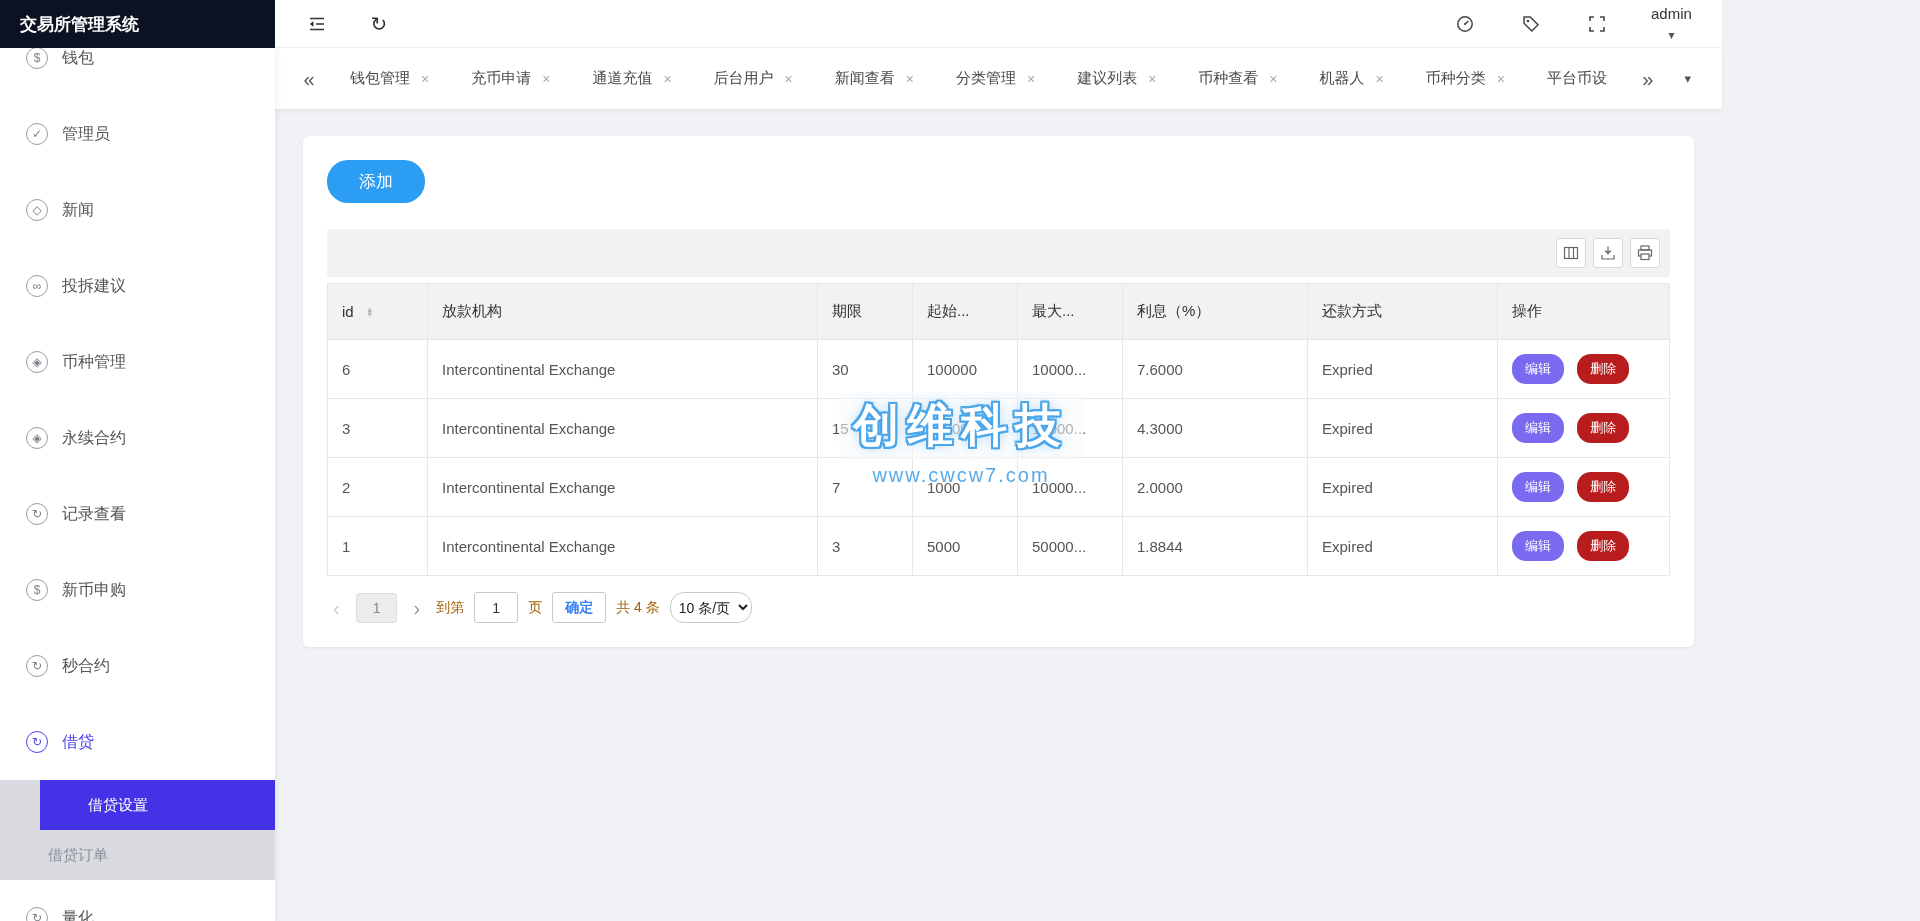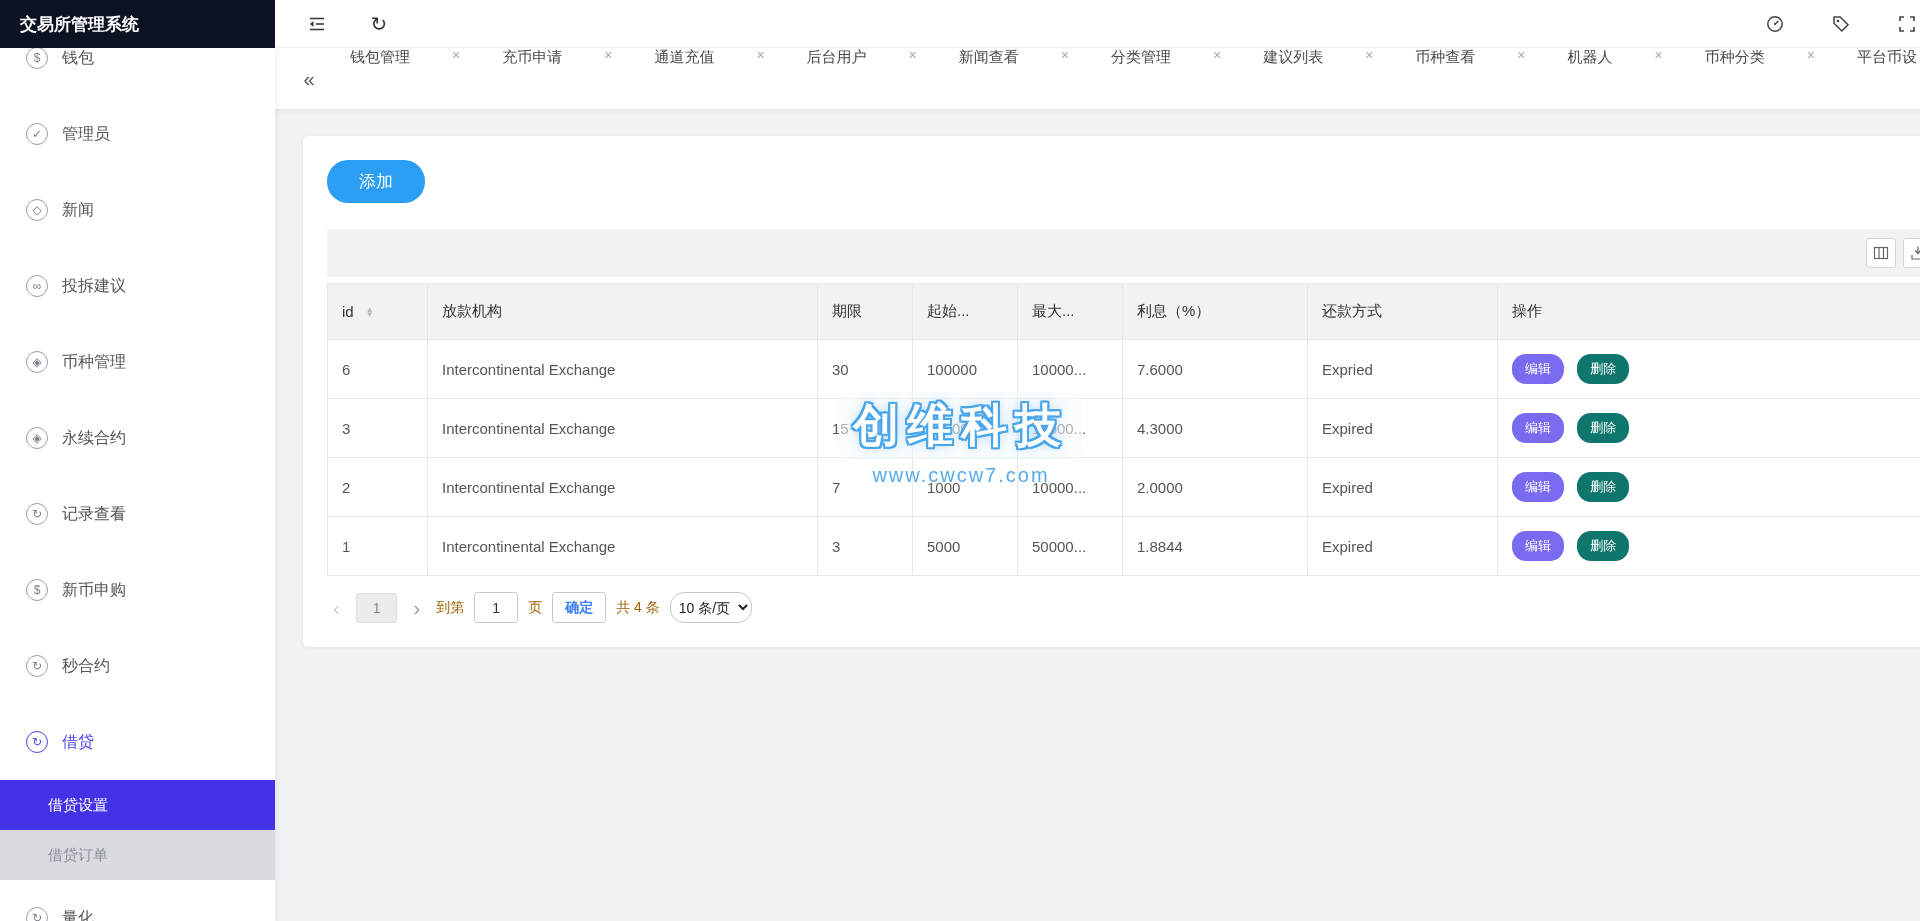--- a/index.html
+++ b/index.html
@@ -59,39 +59,39 @@
     display: flex; align-items: center; justify-content: center;
     font-size: 12px; color: #7a8088; line-height: 1;
   }
   .menu-item.active { color: #4a46e8; }
   .menu-item.active .menu-icon { border-color: #4a46e8; color: #4a46e8; }
   .submenu { background: #d9dbe0; }
   .submenu-item {
     height: 50px; display: flex; align-items: center;
     padding-left: 48px; font-size: 15px; color: #8a8f99; cursor: pointer;
   }
-  .submenu-item.active { background: #4433e6; color: #fff; }
+  .submenu-item.active { background: #4433e6; color: #fff; margin-left: 40px; }
   
   .tabbar {
     grid-row: 2; grid-column: 2;
     background: #fff;
     border-bottom: 1px solid #e8e8e8;
     box-shadow: 0 2px 4px rgba(0,0,0,.04);
     display: flex; align-items: center;
     padding: 0 14px;
   }
   .tab-scroll {
     width: 40px; text-align: center; color: #555;
     font-size: 20px; cursor: pointer; flex: none; line-height: 1;
   }
   .tabs { flex: 1; display: flex; align-items: center; height: 100%; overflow: hidden; }
   .tab {
-    display: flex; 
+    display: flex; align-items: center;
     padding: 0 21px; height: 100%;
-    font-size: 15px; color: #4a4a4a; white-space: nowrap; cursor: pointer; gap: 31px;
+    font-size: 15px; color: #4a4a4a; white-space: nowrap; cursor: pointer;
   }
   .tab .tab-close { margin-left: 11px; color: #a8a8a8; font-size: 14px; line-height: 1; }
   .tab-dropdown { width: 40px; text-align: center; color: #555; font-size: 13px; cursor: pointer; flex: none; }
   
   .content { grid-row: 3; grid-column: 2; padding: 26px 28px; overflow: hidden; }
   .card {
     background: #fff; border-radius: 6px;
     box-shadow: 0 1px 4px rgba(0,0,0,.06);
     padding: 24px; position: relative;
   }
@@ -117,21 +117,21 @@
   th { background: #f2f2f2; height: 56px; font-weight: normal; color: #333; }
   td { height: 59px; color: #555; background: #fff; }
   .sort { display: inline-flex; flex-direction: column; vertical-align: middle; margin-left: 8px; line-height: 0.62; }
   .sort i { font-style: normal; font-size: 8px; color: #b8b8b8; }
   .act-btn {
     display: inline-block; border: none; cursor: pointer;
     color: #fff; font-size: 13px; font-family: inherit;
     padding: 6px 13px; border-radius: 14px; margin-right: 9px;
   }
   .act-edit { background: #7a6af0; }
-  .act-delete { background: #0f766e; }
+  .act-delete { background: #b91c1c; }
   
   .pagination { margin-top: 16px; display: flex; align-items: center; gap: 10px; font-size: 14px; color: #666; }
   .pg-btn { font-size: 20px; color: #999; cursor: pointer; padding: 0 6px; line-height: 1; }
   .pg-btn.disabled { color: #ccc; cursor: default; }
   .pg-current {
     background: #ececec; border: 1px solid #ddd; border-radius: 3px;
     padding: 6px 16px; color: #888; cursor: pointer;
   }
   .pg-text { color: #a16207; }
   .pg-input {

